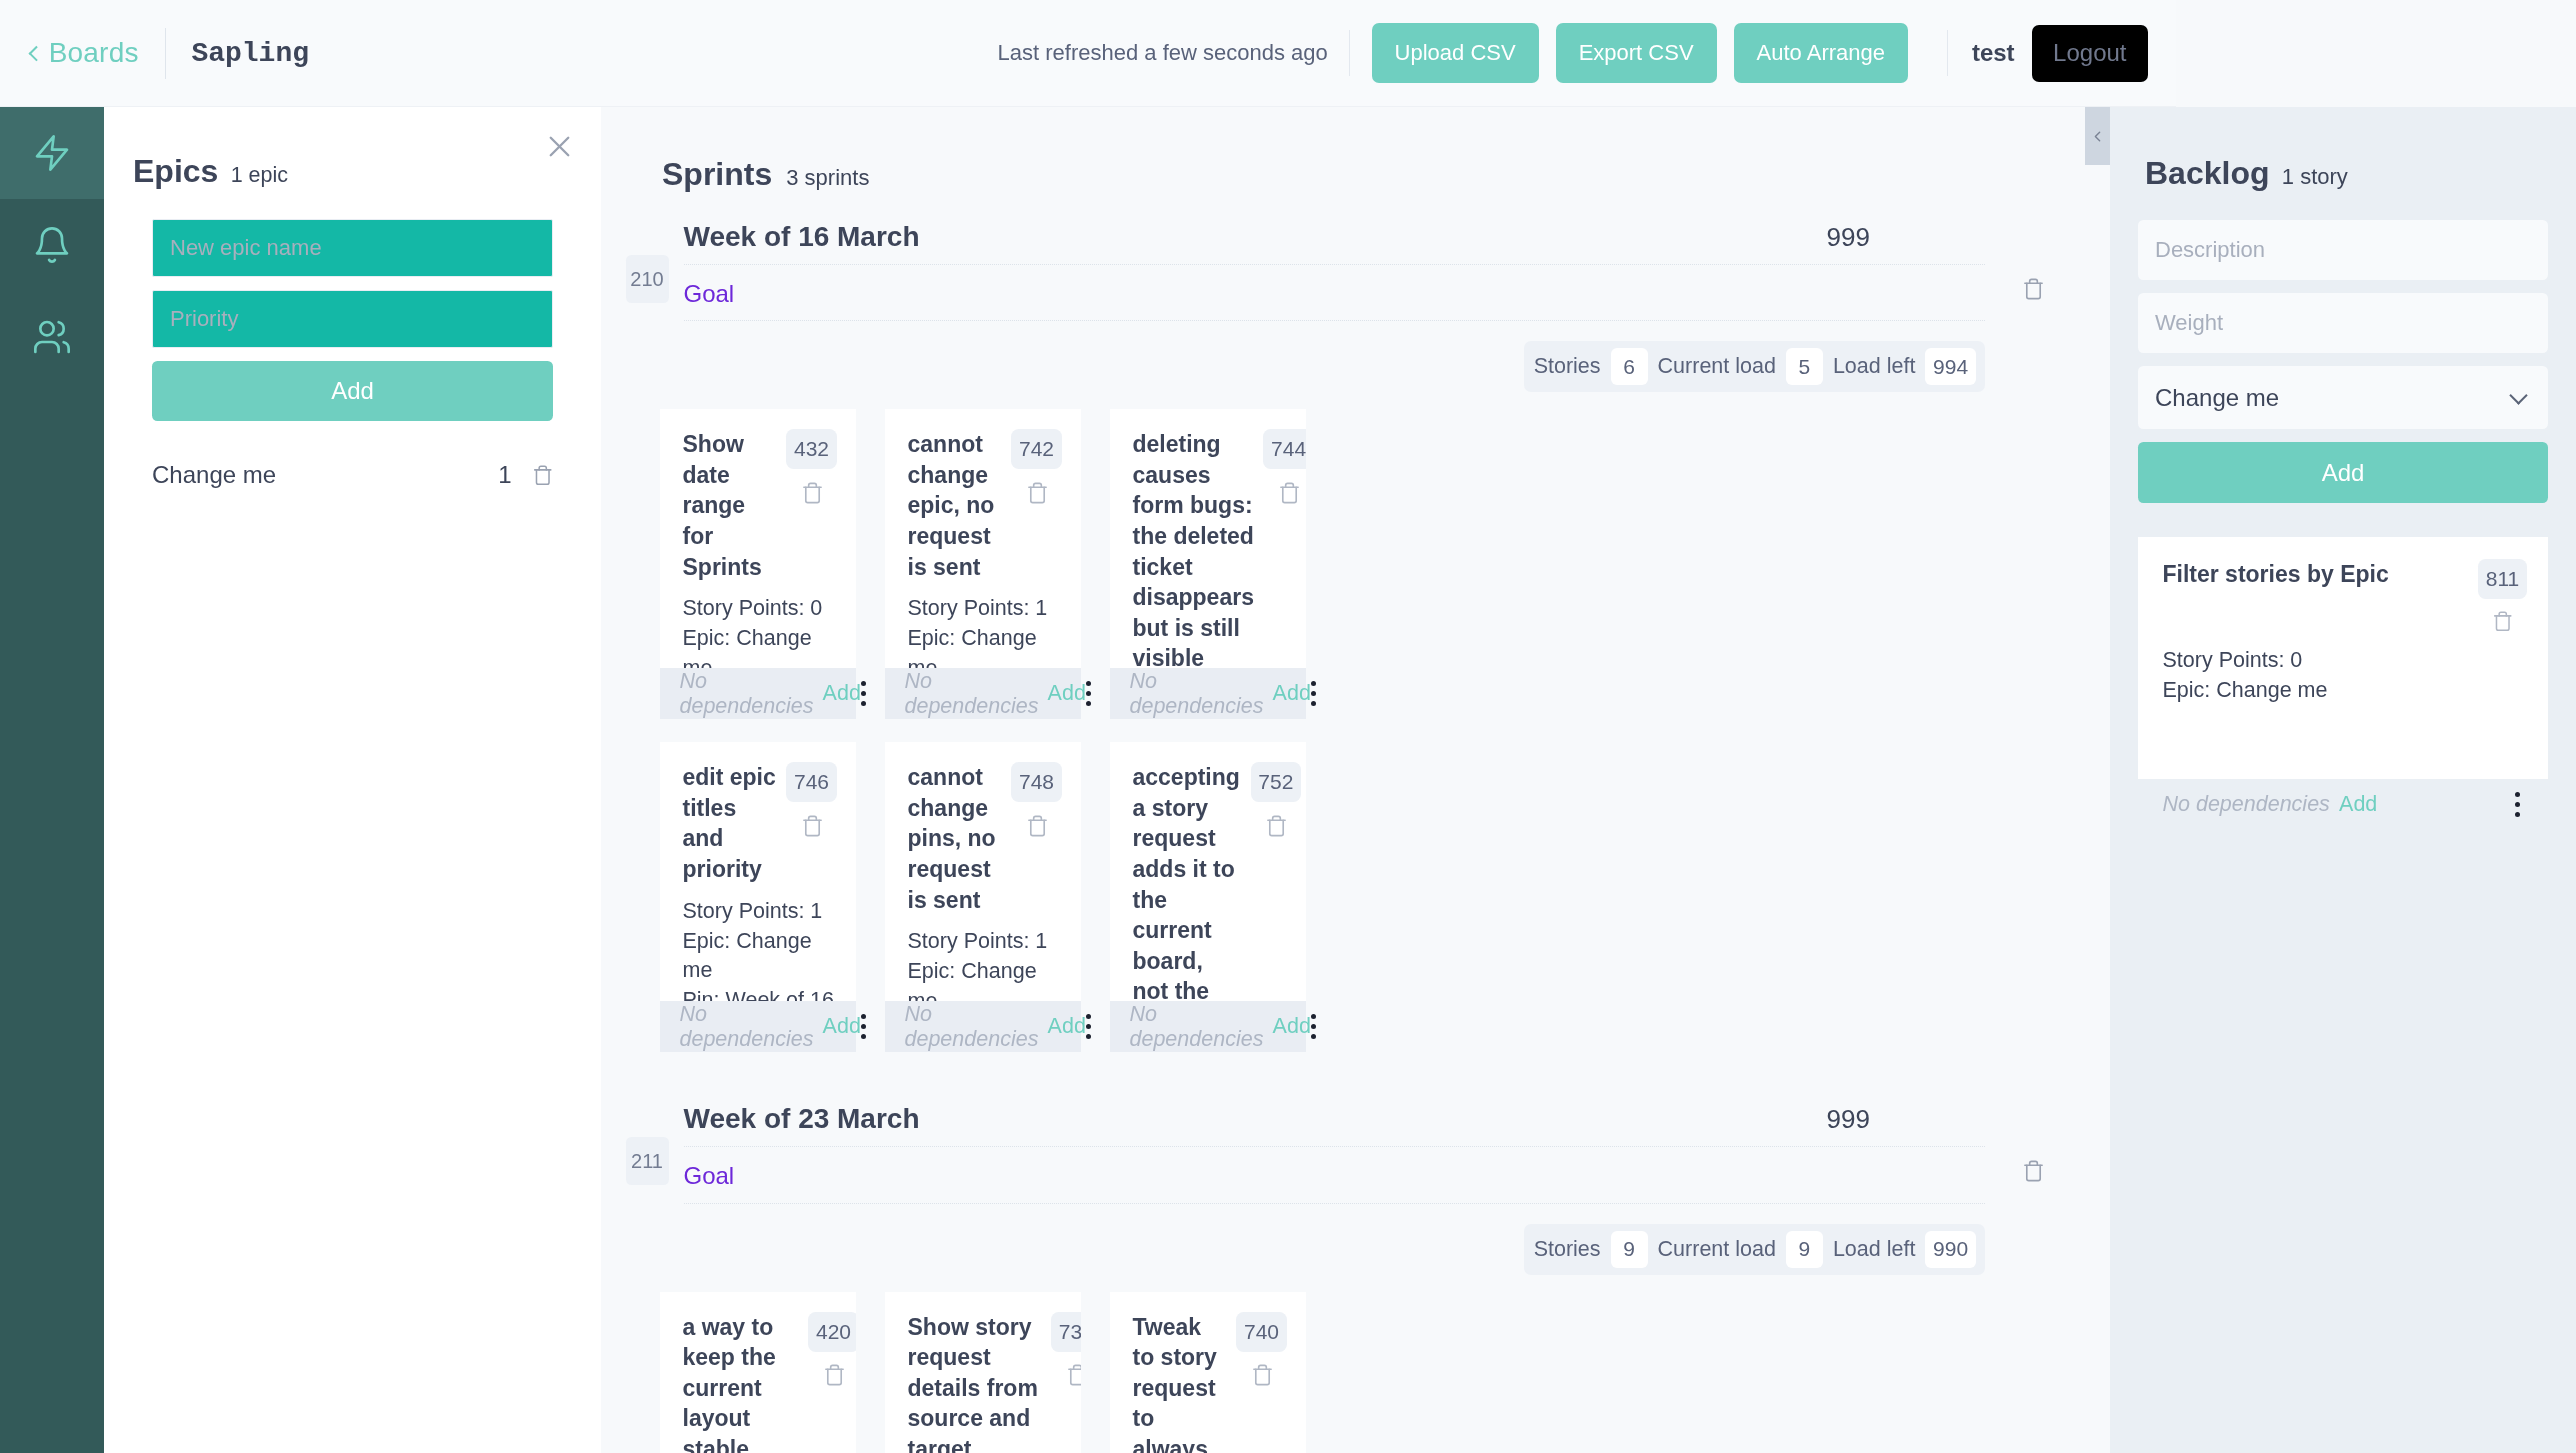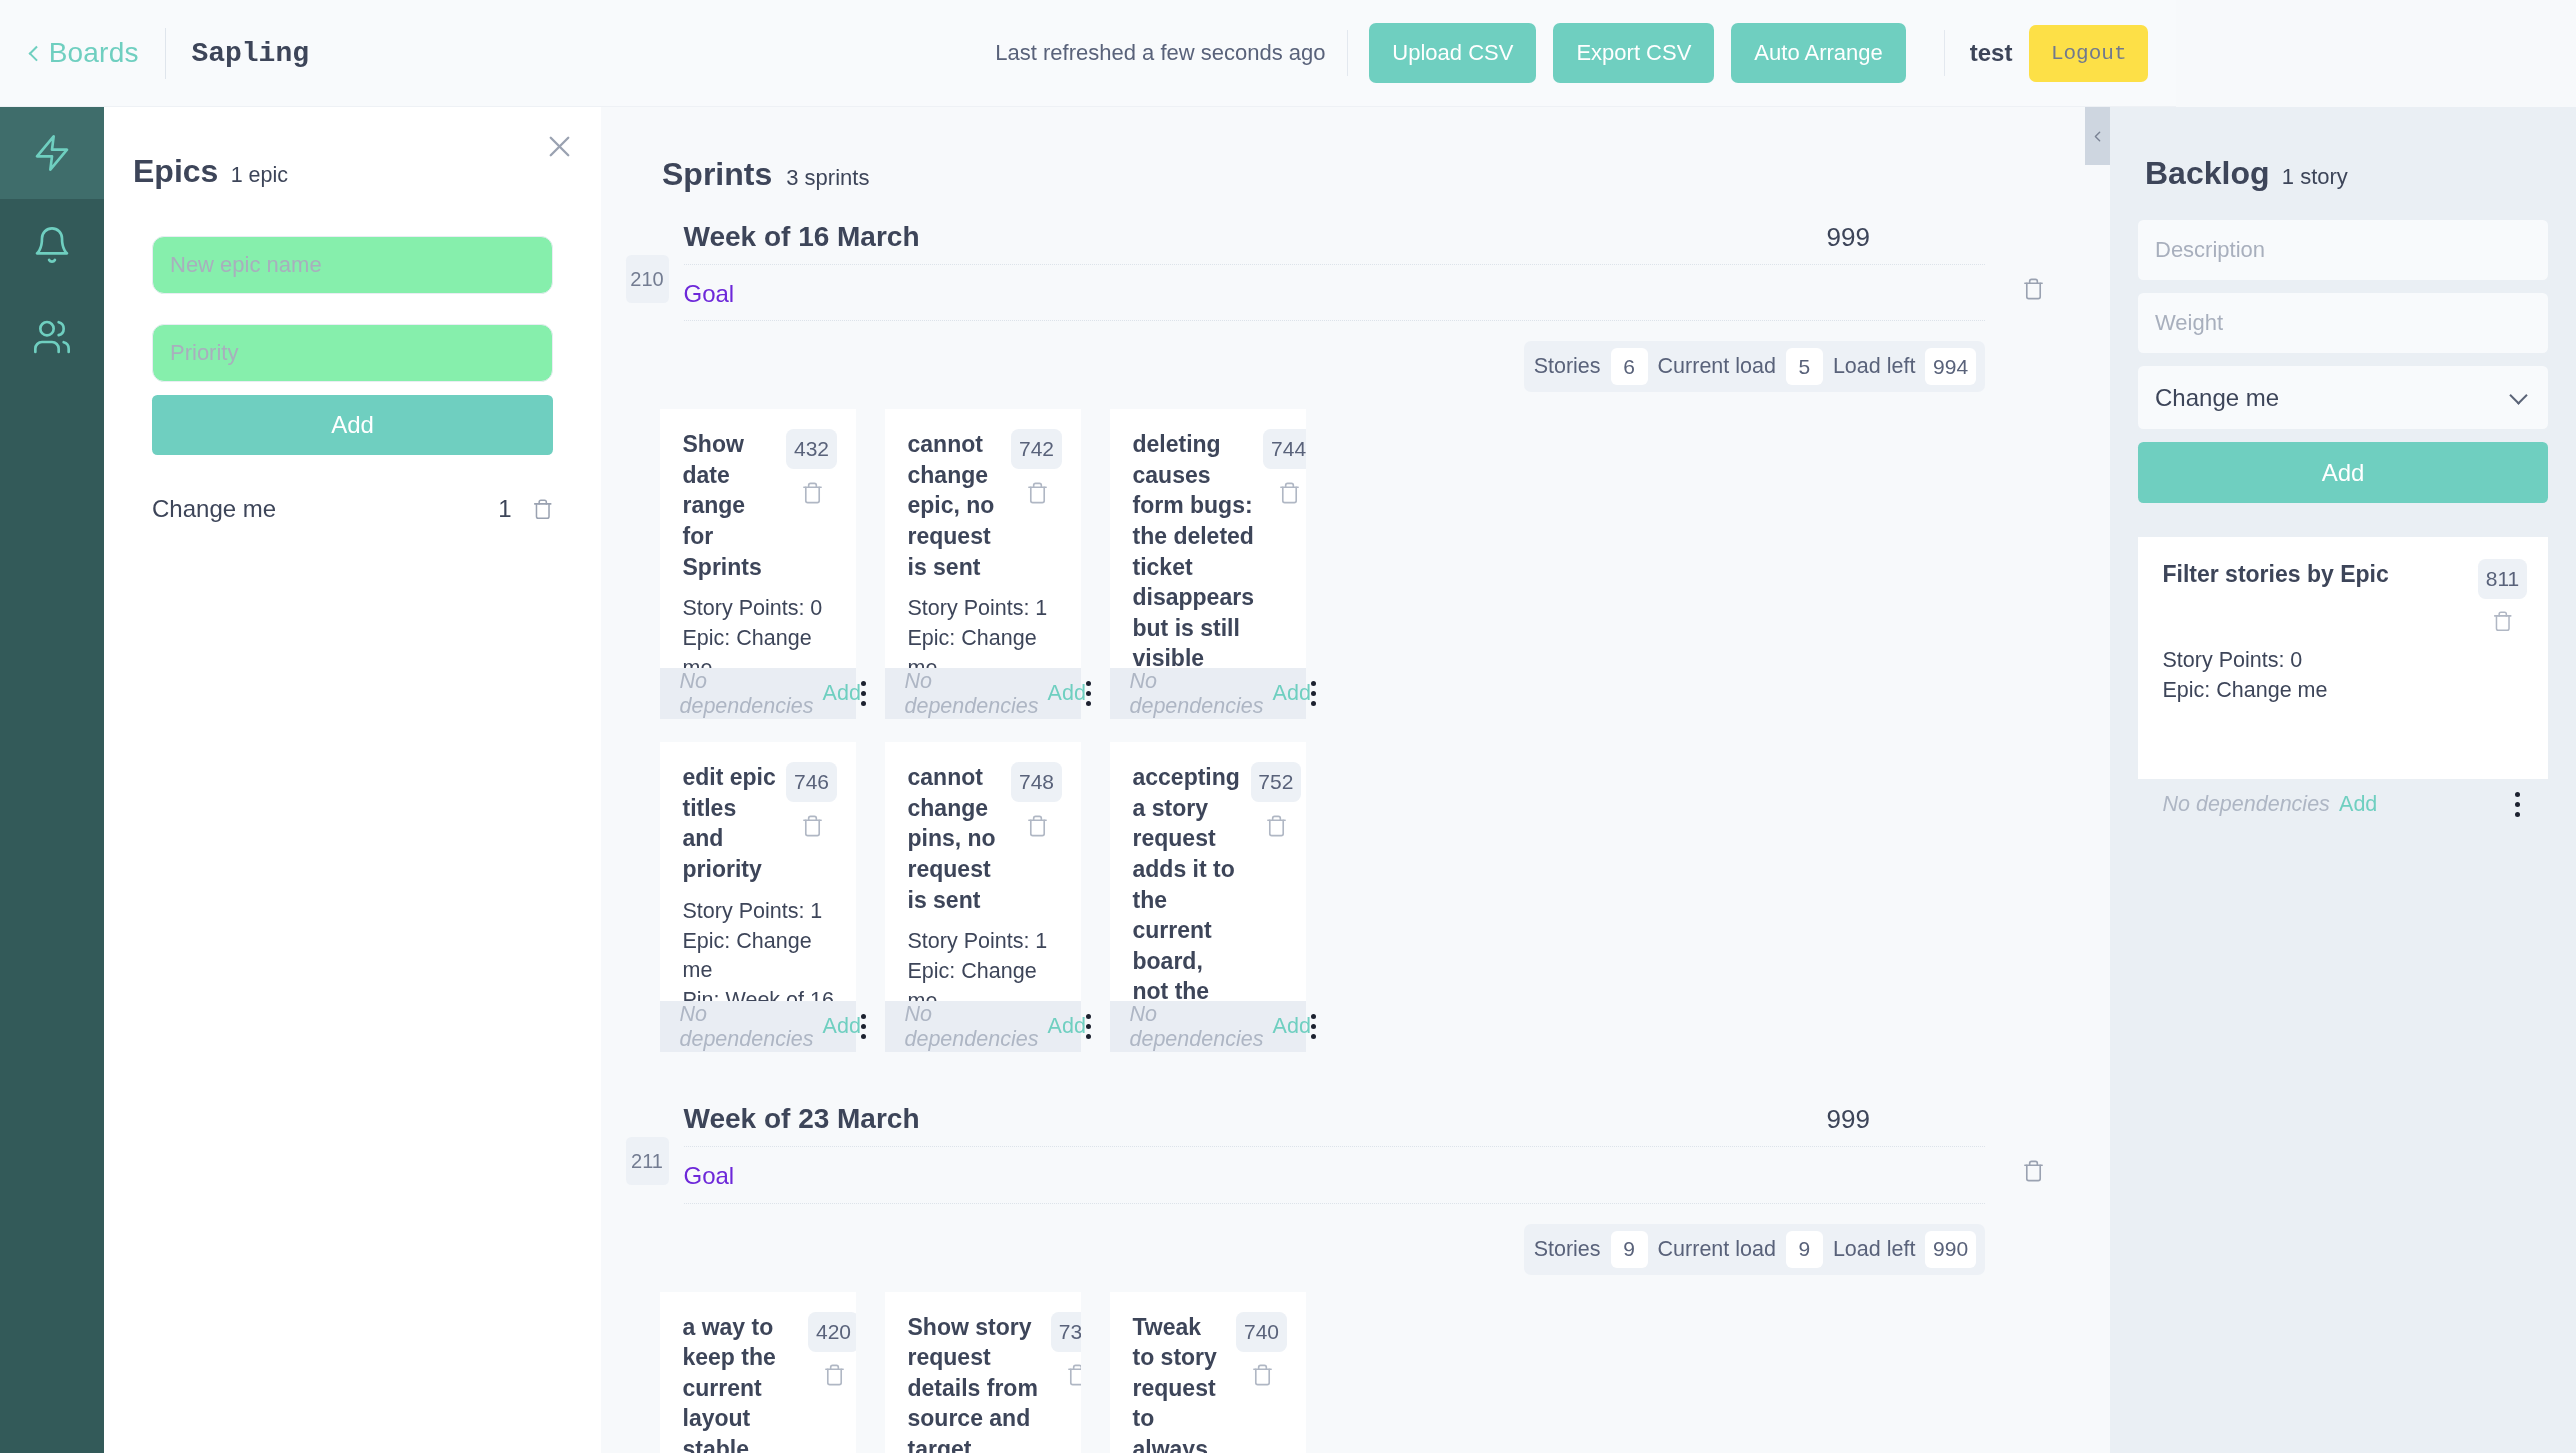--- a/index.html
+++ b/index.html
@@ -37,22 +37,22 @@
   .refresh-txt { font-size: 22px; color: #59627a; white-space: nowrap; }
   .hdr-div2 { width: 0.8px; height: 46px; background: #e3e8ef; margin: 0 21.5px; }
   .tbtn {
     background: #6fcfc0; color: #fff; border: none; border-radius: 7px;
     font-size: 22px; height: 60px; padding: 0 23px; margin-right: 17px;
     cursor: pointer; font-family: inherit; white-space: nowrap;
   }
   .tbtn:last-of-type { margin-right: 0; }
   .user-name { font-size: 24px; font-weight: bold; color: #3d4559; margin: 0 17px 0 3.1px; }
   .logout-btn {
-    background: #fde047; color: #71798e; border: none; border-radius: 7px;
-    font-size: 21px; height: 57px; padding: 0 21.5px; cursor: pointer; font-family: Liberation Mono, monospace;
+    background: #000000; color: #71798e; border: none; border-radius: 7px;
+    font-size: 24px; height: 57px; padding: 0 21.5px; cursor: pointer; font-family: Liberation Sans, sans-serif;
   }
 
   
   .rail {
     position: absolute; left: 0; top: 107px; width: 104px; height: 1346px;
     background: #335a59;
   }
   .rail-item {
     width: 104px; height: 92px; display: flex; align-items: center; justify-content: center;
     cursor: pointer;
@@ -67,23 +67,23 @@
   }
   .epics-close {
     position: absolute; right: 24.5px; top: 21.5px; width: 35px; height: 35px;
     cursor: pointer; color: #9aa2b1;
   }
   .epics-head { padding: 46px 0 0 29px; display: flex; align-items: baseline; gap: 12.3px; }
   .epics-title { font-size: 32px; font-weight: bold; color: #3d4559; }
   .epics-count { font-size: 21.5px; color: #3d4559; }
   .epics-form { padding: 29px 48px 0 48px; }
   .field {
-    width: 100%; height: 58px; border: 0.8px solid #e9edf3; border-radius: 12px;
-    background: #86efac; font-size: 22px; color: #3d4559; padding: 0 17px;
-    font-family: inherit; margin-bottom: 13px; outline: none; margin-top: 17px;
+    width: 100%; height: 58px; border: 0.8px solid #e9edf3; border-radius: 2px;
+    background: #14b8a6; font-size: 22px; color: #3d4559; padding: 0 17px;
+    font-family: inherit; margin-bottom: 13px; outline: none;
   }
   .field::placeholder { color: #a8afbd; }
   .add-btn {
     width: 100%; height: 60px; background: #6fcfc0; color: #fff; border: none;
     border-radius: 5.4px; font-size: 24px; cursor: pointer; font-family: inherit;
   }
   .epic-row {
     display: flex; align-items: center; padding: 0 48px; margin-top: 40px;
     font-size: 24px; color: #3d4559;
   }

